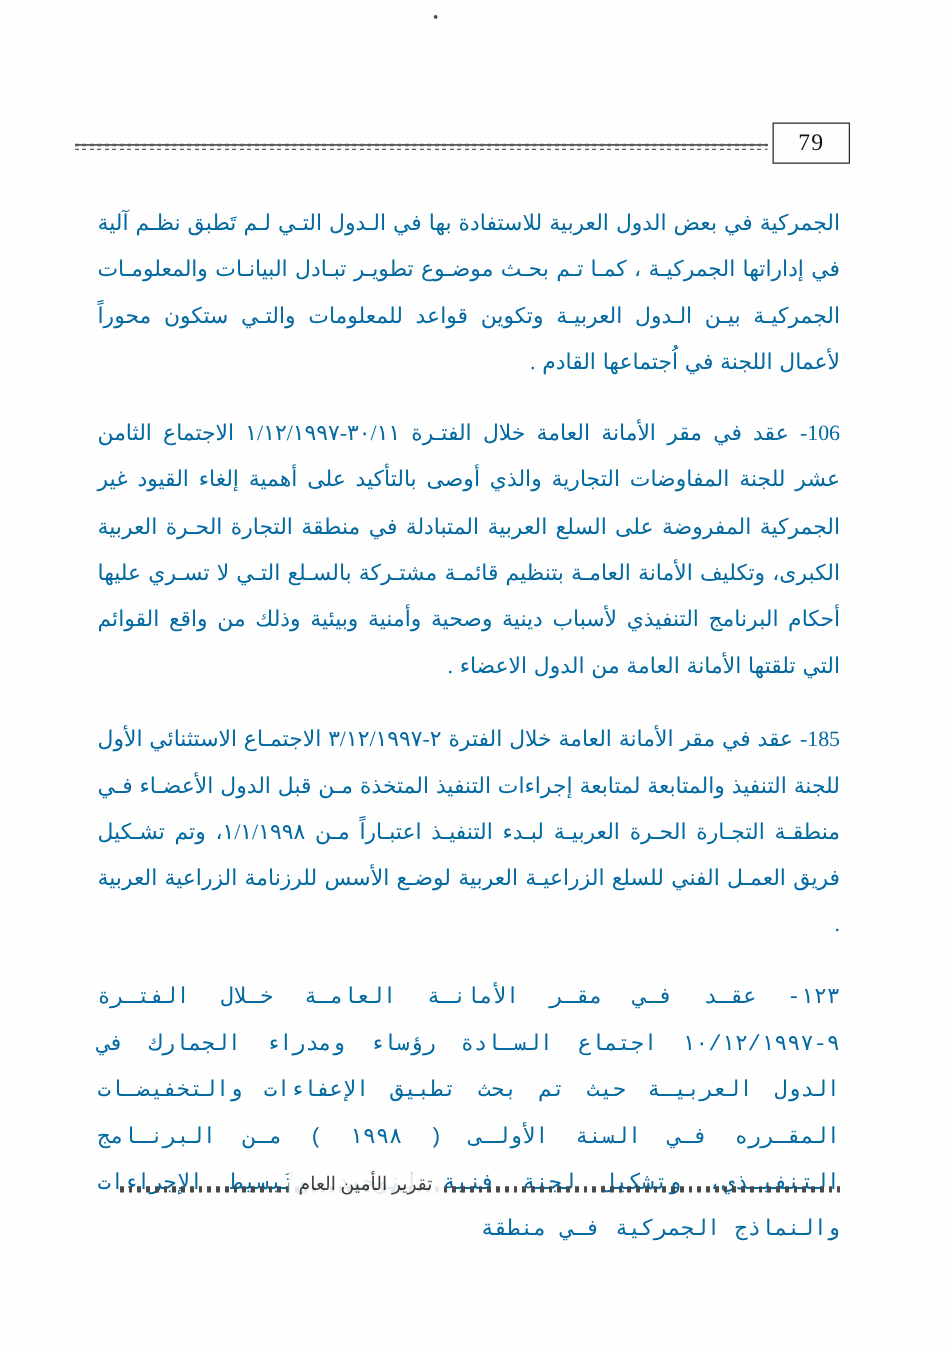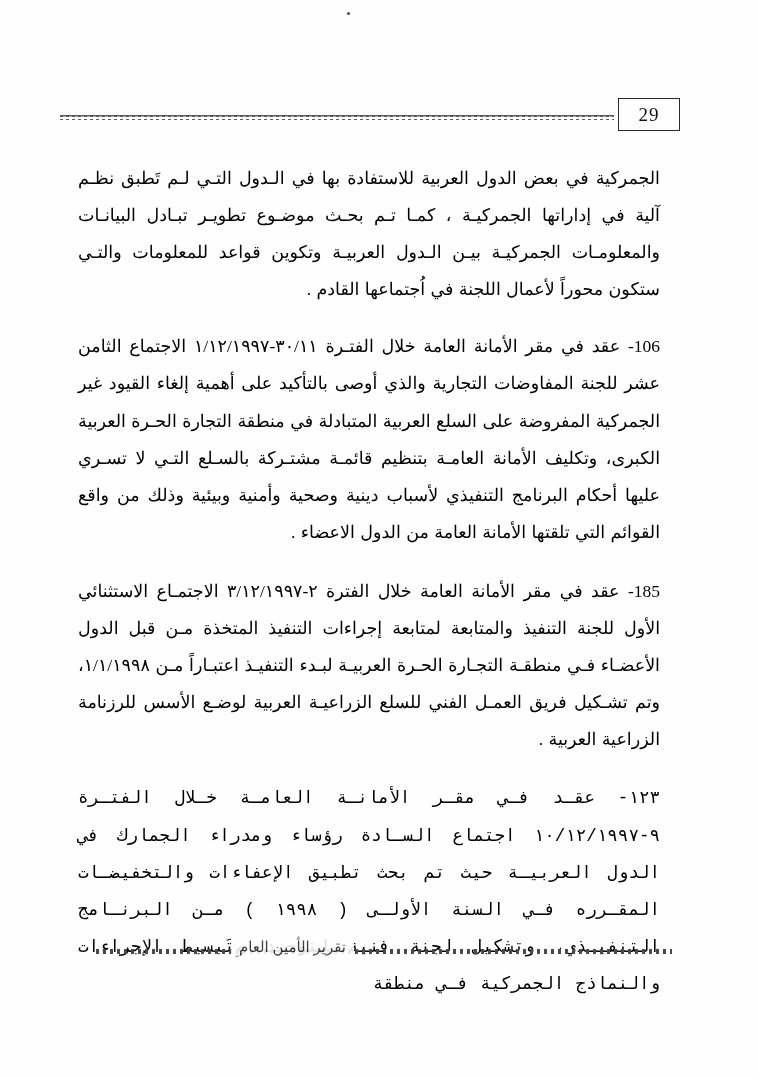--- a/index.html
+++ b/index.html
@@ -94,22 +94,22 @@
     right: 86px;
     left: 78px;
     direction: rtl;
     text-align: justify;
     text-align-last: right;
   }
 
   .para {
     font-size: 17.5px;
     line-height: 2.12;
-    margin: 0 12px 22px 0;
-    color: #000000;
+    margin: 0 0 22px 0;
+    color: #0369a1;
     word-spacing: 1px;
   }
   .para:last-child { margin-bottom: 0; font-family: Liberation Mono, monospace; }
 
   .para.first-block {
     margin-bottom: 20px;
   }
 
   .para .lead {
     white-space: nowrap;
@@ -162,21 +162,21 @@
 </style>
 </head>
 <body>
 
 <div class="page">
 
   <div class="scan-speck"></div>
 
   <div class="header">
     <div class="page-number-box">
-      <span class="page-number">29</span>
+      <span class="page-number">79</span>
     </div>
     <div class="header-rule"></div>
   </div>
 
   <div class="content">
 
     <p class="para first-block">
       <span>الجمركية في بعض الدول العربية للاستفادة بها في الـدول التـي لـم تَطبق نظـم آلية في إداراتها الجمركيـة ، كمـا تـم بحـث موضـوع تطويـر تبـادل البيانـات والمعلومـات الجمركيـة بيـن الـدول العربيـة وتكوين قواعد للمعلومات والتـي ستكون محوراً لأعمال اللجنة في اُجتماعها القادم .</span>
     </p>
 

